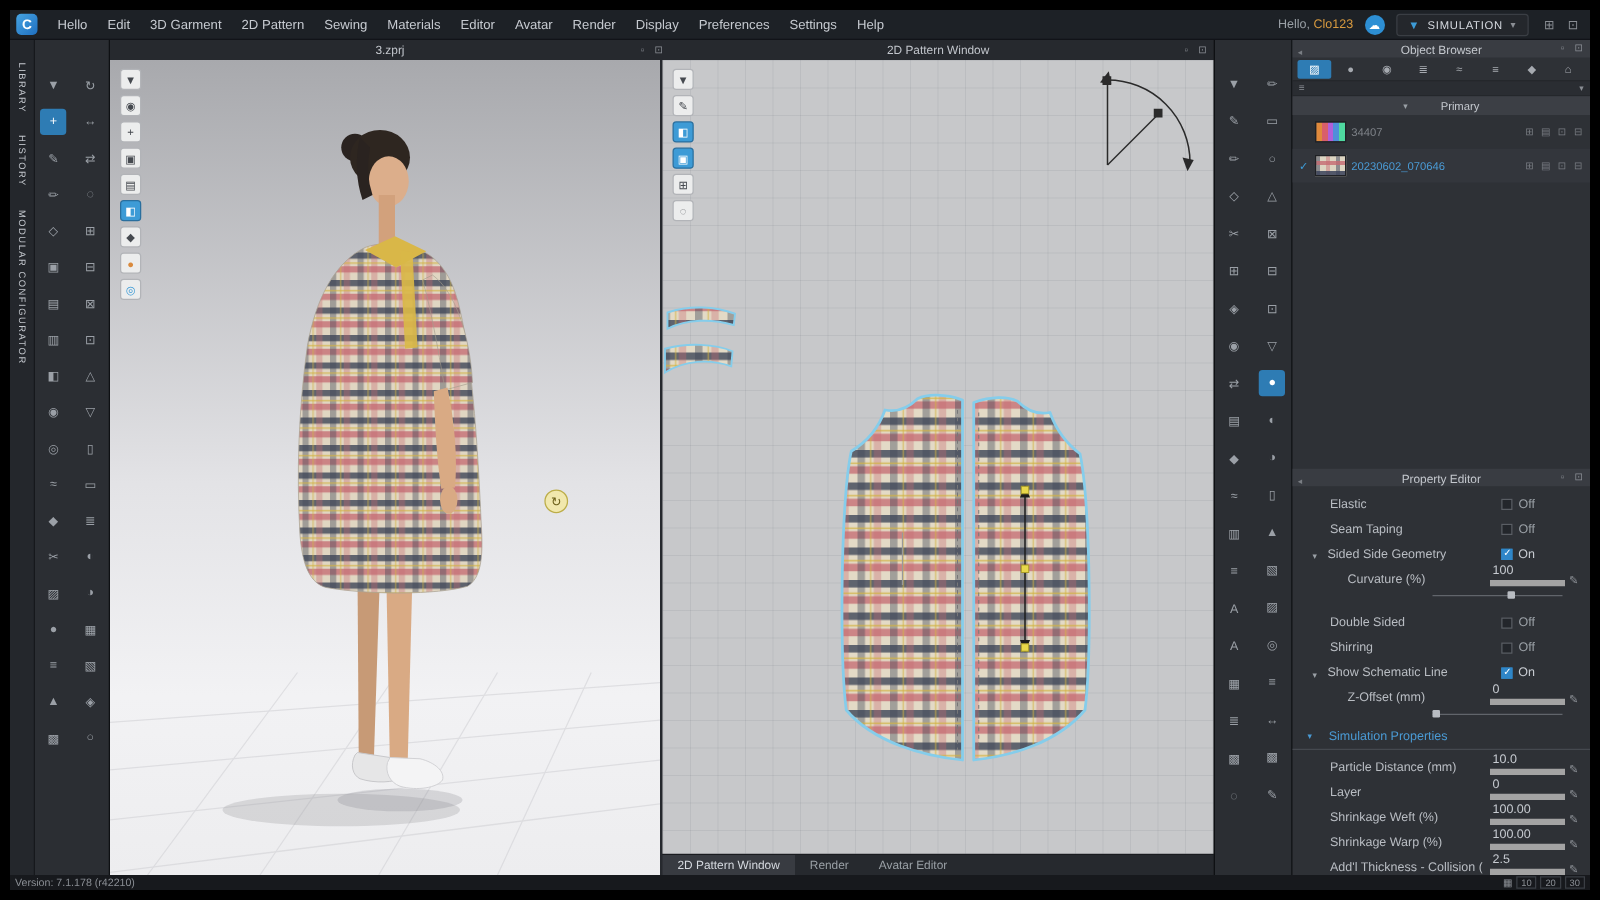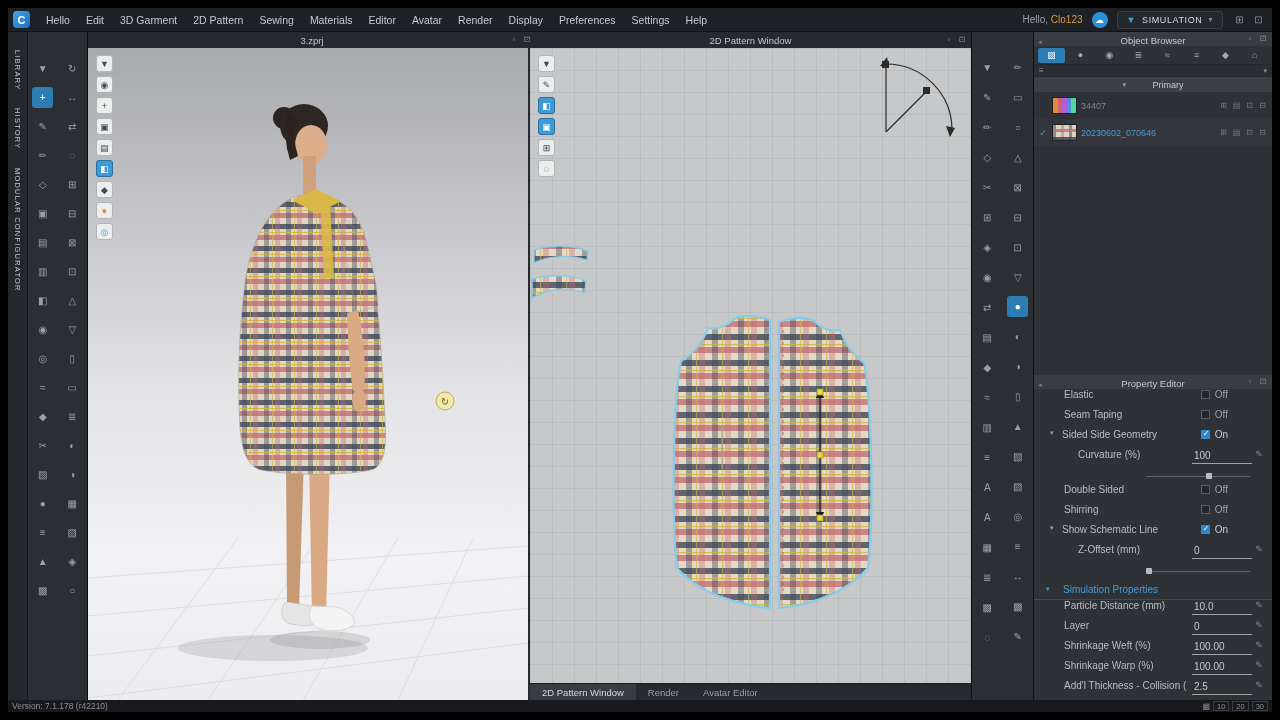--- a/index.html
+++ b/index.html
@@ -80,32 +80,32 @@
 .fswatch{width:25px;height:17px;border:1px solid #1f2125;flex:0 0 auto}
 .fswatch.multi{background:linear-gradient(90deg,#e08a3c 0 20%,#d95f6a 20% 40%,#b05fd9 40% 60%,#4f8fd9 60% 80%,#4fd9a0 80%)}
 .fswatch.plaid-mini{background-color:#ddd5c2;background-image:repeating-linear-gradient(0deg,rgba(58,66,90,.85) 0 3px,transparent 3px 8px,rgba(198,106,114,.8) 8px 11px,transparent 11px 16px),repeating-linear-gradient(90deg,rgba(58,66,90,.5) 0 3px,transparent 3px 8px,rgba(198,106,114,.45) 8px 11px,transparent 11px 16px)}
 .fname{font-size:9px;color:#7e8288;flex:1;overflow:hidden;white-space:nowrap}
 .fabric-row[data-selected="true"] .fname{color:#4a9ad4}
 .fab-icons{display:flex;gap:2px}
 .fab-icons .icon{font-size:8px;color:#787c82;width:11px;text-align:center}
 .ob-spacer{flex:1 1 auto}
 
 
-.prow{height:20px;display:flex;align-items:flex-start;padding:0 6px 0 30px;flex:0 0 auto}
+.prow{height:20px;display:flex;align-items:flex-end;padding:0 6px 0 30px;flex:0 0 auto}
 .prow.caret-row{padding-left:16px}
 .prow.sub{padding-left:44px}
 .caret{font-size:7px;color:#9aa0a6;width:12px}
 .plabel{font-size:10px;color:#b9bdc3;white-space:nowrap;overflow:hidden}
 .right{margin-left:auto;display:flex;align-items:center;gap:5px;margin-right:38px}
 .pcheck{width:9px;height:9px;border:1px solid #5a5e64;background:#23262b;position:relative;flex:0 0 auto}
 .pcheck.on{background:#2f86c8;border-color:#2f86c8}
 .pcheck.on::after{content:"✓";position:absolute;left:1px;top:-2px;font-size:8px;color:#fff}
 .pval{font-size:10px;color:#9aa0a6}
 .pval.on{color:#c8ccd2}
-.pnum{margin-left:auto;width:60px;font-size:10px;color:#c6cad0;border-bottom:1px solid #a3a3a3;padding:1px 2px;line-height:12px}
+.pnum{margin-left:auto;width:60px;font-size:10px;color:#c6cad0;border-bottom:5px solid #a3a3a3;padding:1px 2px;line-height:12px}
 .pencil{width:14px;text-align:center;color:#8a8e94;font-size:9px}
 .slider-row{height:15px;display:flex;align-items:center;padding:0 22px 0 112px;flex:0 0 auto}
 .track{flex:1;height:1px;background:#61656b;position:relative}
 .thumb{position:absolute;top:-3px;width:6px;height:6px;background:#b8bcc2;border-radius:1px}
 .thumb.right{right:0}.thumb.left{left:0}
 .sim-row{height:21px;display:flex;align-items:center;padding:0 6px 0 12px;gap:5px;border-bottom:1px solid #45494f;flex:0 0 auto}
 .sim-row .caret{color:#4a9ad4}
 .sim-row .plabel{color:#4a9ad4}
 
 

